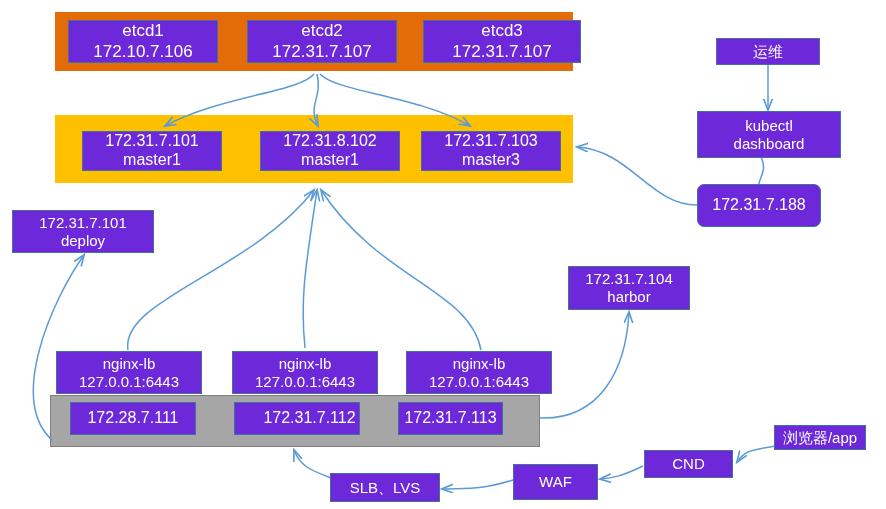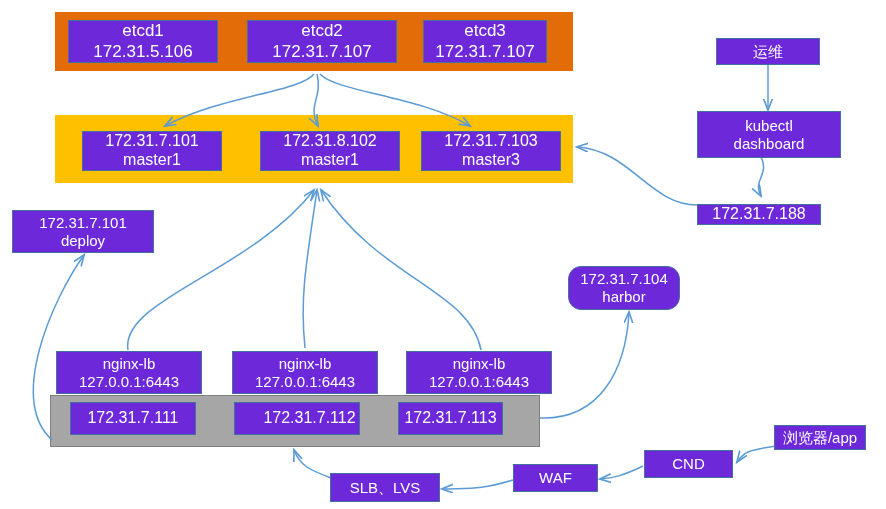--- a/index.html
+++ b/index.html
@@ -64,27 +64,27 @@
 
       <path d="M776,446 C748,450 744,452 737,462"></path>
       <path d="M643,466 C622,476 614,478 600,479"></path>
       <path d="M513,480 C480,490 470,488 442,489"></path>
       <path d="M331,478 C310,470 300,466 294,450"></path>
     </g>
   </svg>
 
   <div class="node fs17" style="left:68px;top:20px;width:150px;height:43px;">
     <span class="l1">etcd1</span>
-    <span class="l2">172.31.5.106</span>
+    <span class="l2">172.10.7.106</span>
   </div>
   <div class="node fs17" style="left:247px;top:20px;width:150px;height:43px;">
     <span class="l1">etcd2</span>
     <span class="l2">172.31.7.107</span>
   </div>
-  <div class="node fs17" style="left:423px;top:20px;width:124px;height:43px;">
+  <div class="node fs17" style="left:423px;top:20px;width:158px;height:43px;">
     <span class="l1">etcd3</span>
     <span class="l2">172.31.7.107</span>
   </div>
 
   <div class="node fs16" style="left:82px;top:131px;width:140px;height:40px;">
     <span class="l1">172.31.7.101</span>
     <span class="l2">master1</span>
   </div>
   <div class="node fs16" style="left:260px;top:131px;width:140px;height:40px;">
     <span class="l1">172.31.8.102</span>
@@ -93,65 +93,65 @@
   <div class="node fs16" style="left:421px;top:131px;width:140px;height:40px;">
     <span class="l1">172.31.7.103</span>
     <span class="l2">master3</span>
   </div>
 
   <div class="node fs15" style="left:12px;top:210px;width:142px;height:43px;">
     <span class="l1">172.31.7.101</span>
     <span class="l2">deploy</span>
   </div>
 
-  <div class="node fs15" style="left:568px;top:266px;width:112px;height:44px;border-radius:13px;">
+  <div class="node fs15" style="left:568px;top:266px;width:122px;height:44px;">
     <span class="l1">172.31.7.104</span>
     <span class="l2">harbor</span>
   </div>
 
   <div class="node fs15 z20" style="left:56px;top:351px;width:146px;height:43px;">
     <span class="l1">nginx-lb</span>
     <span class="l2">127.0.0.1:6443</span>
   </div>
   <div class="node fs15 z20" style="left:232px;top:351px;width:146px;height:43px;">
     <span class="l1">nginx-lb</span>
     <span class="l2">127.0.0.1:6443</span>
   </div>
   <div class="node fs15 z20" style="left:406px;top:351px;width:146px;height:43px;">
     <span class="l1">nginx-lb</span>
     <span class="l2">127.0.0.1:6443</span>
   </div>
 
   <div class="node fs16 z20" style="left:70px;top:402px;width:126px;height:33px;">
-    <span class="l1">172.31.7.111</span>
+    <span class="l1">172.28.7.111</span>
   </div>
   <div class="node fs16 z20" style="left:234px;top:402px;width:126px;height:33px;padding-left:25px;">
     <span class="l1">172.31.7.112</span>
   </div>
   <div class="node fs16 z20" style="left:398px;top:402px;width:105px;height:33px;">
     <span class="l1">172.31.7.113</span>
   </div>
 
   <div class="node fs15" style="left:716px;top:38px;width:104px;height:27px;">
     <span class="l1">运维</span>
   </div>
   <div class="node fs15" style="left:697px;top:111px;width:144px;height:47px;">
     <span class="l1">kubectl</span>
     <span class="l2">dashboard</span>
   </div>
-  <div class="node fs16" style="left:697px;top:204px;width:124px;height:21px;">
+  <div class="node fs16" style="left:697px;top:184px;width:124px;height:43px;border-radius:7px;">
     <span class="l1">172.31.7.188</span>
   </div>
 
   <div class="node fs15" style="left:774px;top:425px;width:92px;height:25px;">
     <span class="l1">浏览器/app</span>
   </div>
   <div class="node fs15" style="left:644px;top:450px;width:89px;height:28px;">
     <span class="l1">CND</span>
   </div>
-  <div class="node fs15" style="left:513px;top:464px;width:85px;height:28px;">
+  <div class="node fs15" style="left:513px;top:464px;width:85px;height:36px;">
     <span class="l1">WAF</span>
   </div>
   <div class="node fs15" style="left:330px;top:473px;width:110px;height:29px;">
     <span class="l1">SLB、LVS</span>
   </div>
 
 </div>
 
 </body></html>

